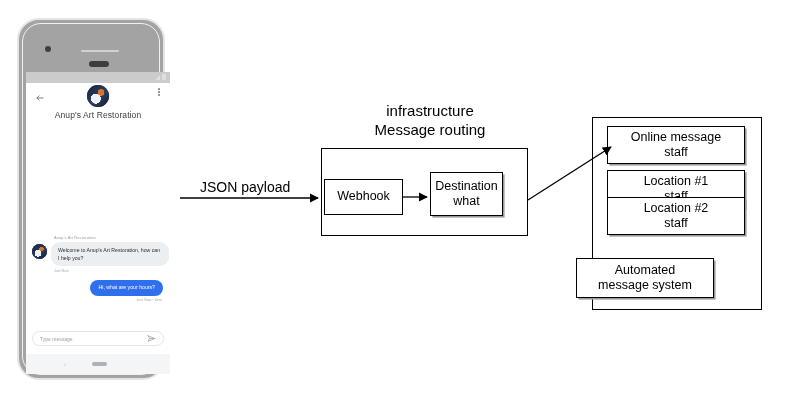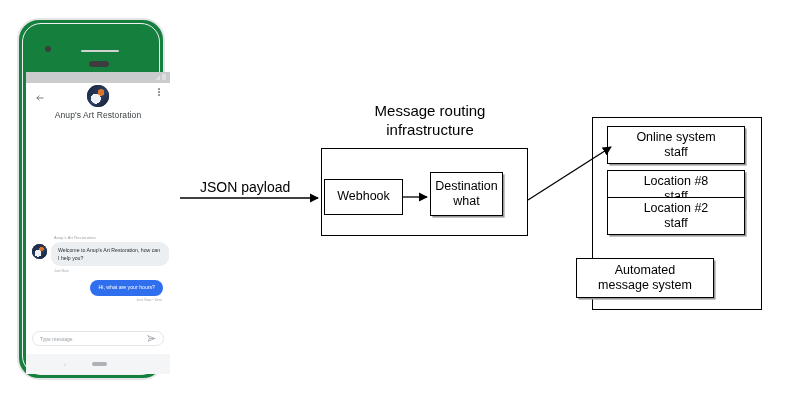--- a/index.html
+++ b/index.html
@@ -21,21 +21,21 @@
 
   
   .phone {
     position: absolute;
     left: 17px;
     top: 18px;
     width: 148px;
     height: 362px;
     border: 2px solid #e3e5e7;
     border-radius: 22px;
-    background: #15803d;
+    background: #a3a3a3;
     box-sizing: border-box;
     padding-left: 23px;
   }
   .phone-inner-bezel {
     position: absolute;
     left: 3px;
     top: 3px;
     right: 3px;
     bottom: 3px;
     border: 1px solid #f0f1f2;
@@ -424,22 +424,22 @@
 
     <div class="nav-bar">
       <span class="nav-back">‹</span>
       <span class="nav-home"></span>
     </div>
   </div>
 
   <div class="lbl" style="left:200px; top:179px;">JSON payload</div>
 
   <div class="title-lbl" style="left:330px; top:101px; width:200px;">
+    <div>infrastructure</div>
     <div>Message routing</div>
-    <div>infrastructure</div>
   </div>
 
   <div class="container-box" style="left:321px; top:148px; width:207px; height:88px;"></div>
 
   <div class="box" style="left:324px; top:179px; width:79px; height:36px;">
     <span class="box-label">Webhook</span>
   </div>
 
   <div class="box-shadow" style="left:430px; top:172px; width:73px; height:44px;">
     <span class="box-label">
@@ -450,30 +450,30 @@
     </span>
   </div>
 
   <div class="title-lbl" style="left:592px; top:94px; width:170px;margin-top:40px;">Brand</div>
 
   <div class="container-box" style="left:592px; top:117px; width:170px; height:193px;"></div>
 
   <div class="box-shadow" style="left:607px; top:126px; width:138px; height:38px;">
     <span class="box-label">
       <span>
-        <span>Online system</span><br>
+        <span>Online message</span><br>
         <span>staff</span>
       </span>
     </span>
   </div>
 
   <div class="box-shadow" style="left:607px; top:170px; width:138px; height:38px;">
     <span class="box-label">
       <span>
-        <span>Location #8</span><br>
+        <span>Location #1</span><br>
         <span>staff</span>
       </span>
     </span>
   </div>
 
   <div class="box-shadow" style="left:607px; top:197px; width:138px; height:38px;">
     <span class="box-label">
       <span>
         <span>Location #2</span><br>
         <span>staff</span>

